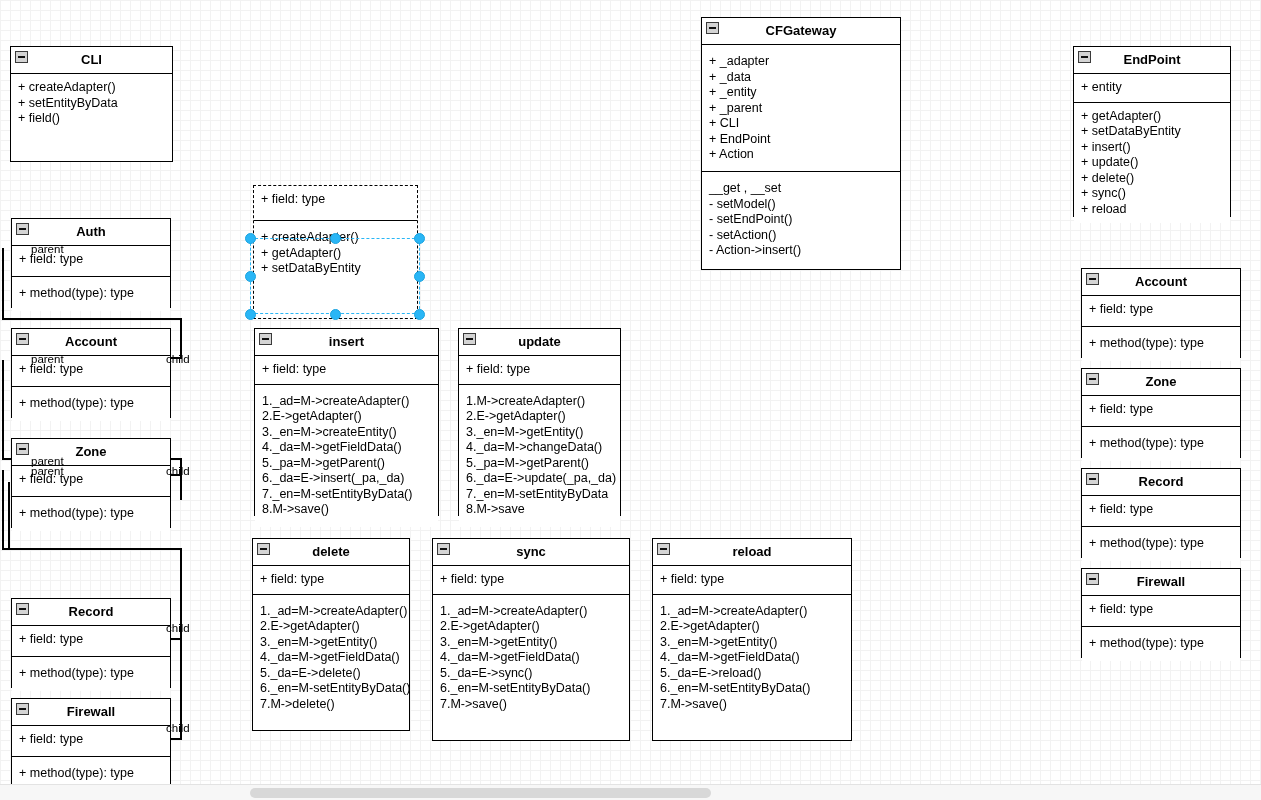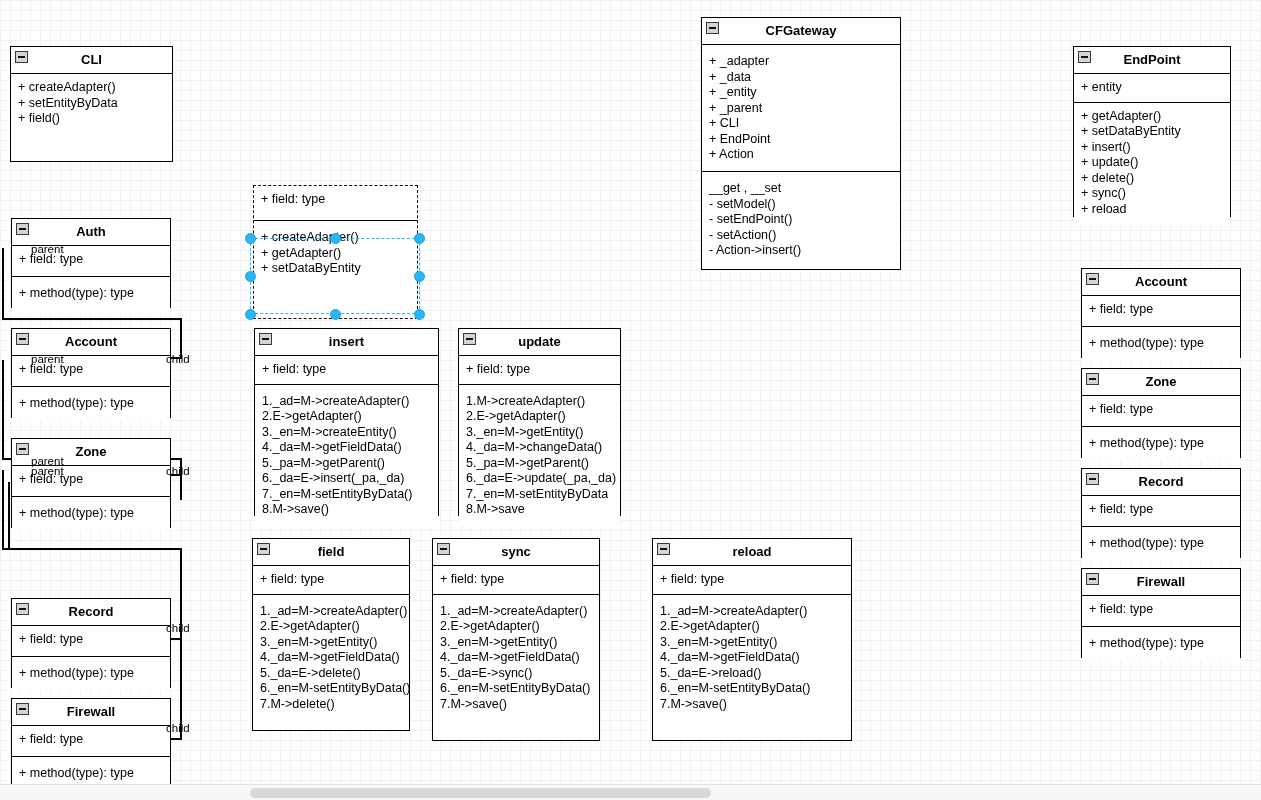--- a/index.html
+++ b/index.html
@@ -276,37 +276,37 @@
       <div class="row">5._pa=M-&gt;getParent()</div>
       <div class="row">6._da=E-&gt;update(_pa,_da)</div>
       <div class="row">7._en=M-setEntityByData</div>
       <div class="row">8.M-&gt;save</div>
     </div>
   </div>
 
   <div class="uml" style="left:252px; top:538px; width:158px; height:193px;">
     <div class="hdr">
       <span class="collapse"></span>
-      <span>field</span>
+      <span>delete</span>
     </div>
     <div class="sec bordered">
       <div class="row">+ field: type</div>
     </div>
     <div class="sec pad-lg">
       <div class="row">1._ad=M-&gt;createAdapter()</div>
       <div class="row">2.E-&gt;getAdapter()</div>
       <div class="row">3._en=M-&gt;getEntity()</div>
       <div class="row">4._da=M-&gt;getFieldData()</div>
       <div class="row">5._da=E-&gt;delete()</div>
       <div class="row">6._en=M-setEntityByData()</div>
       <div class="row">7.M-&gt;delete()</div>
     </div>
   </div>
 
-  <div class="uml" style="left:432px; top:538px; width:168px; height:203px;">
+  <div class="uml" style="left:432px; top:538px; width:198px; height:203px;">
     <div class="hdr">
       <span class="collapse"></span>
       <span>sync</span>
     </div>
     <div class="sec bordered">
       <div class="row">+ field: type</div>
     </div>
     <div class="sec pad-lg">
       <div class="row">1._ad=M-&gt;createAdapter()</div>
       <div class="row">2.E-&gt;getAdapter()</div>

